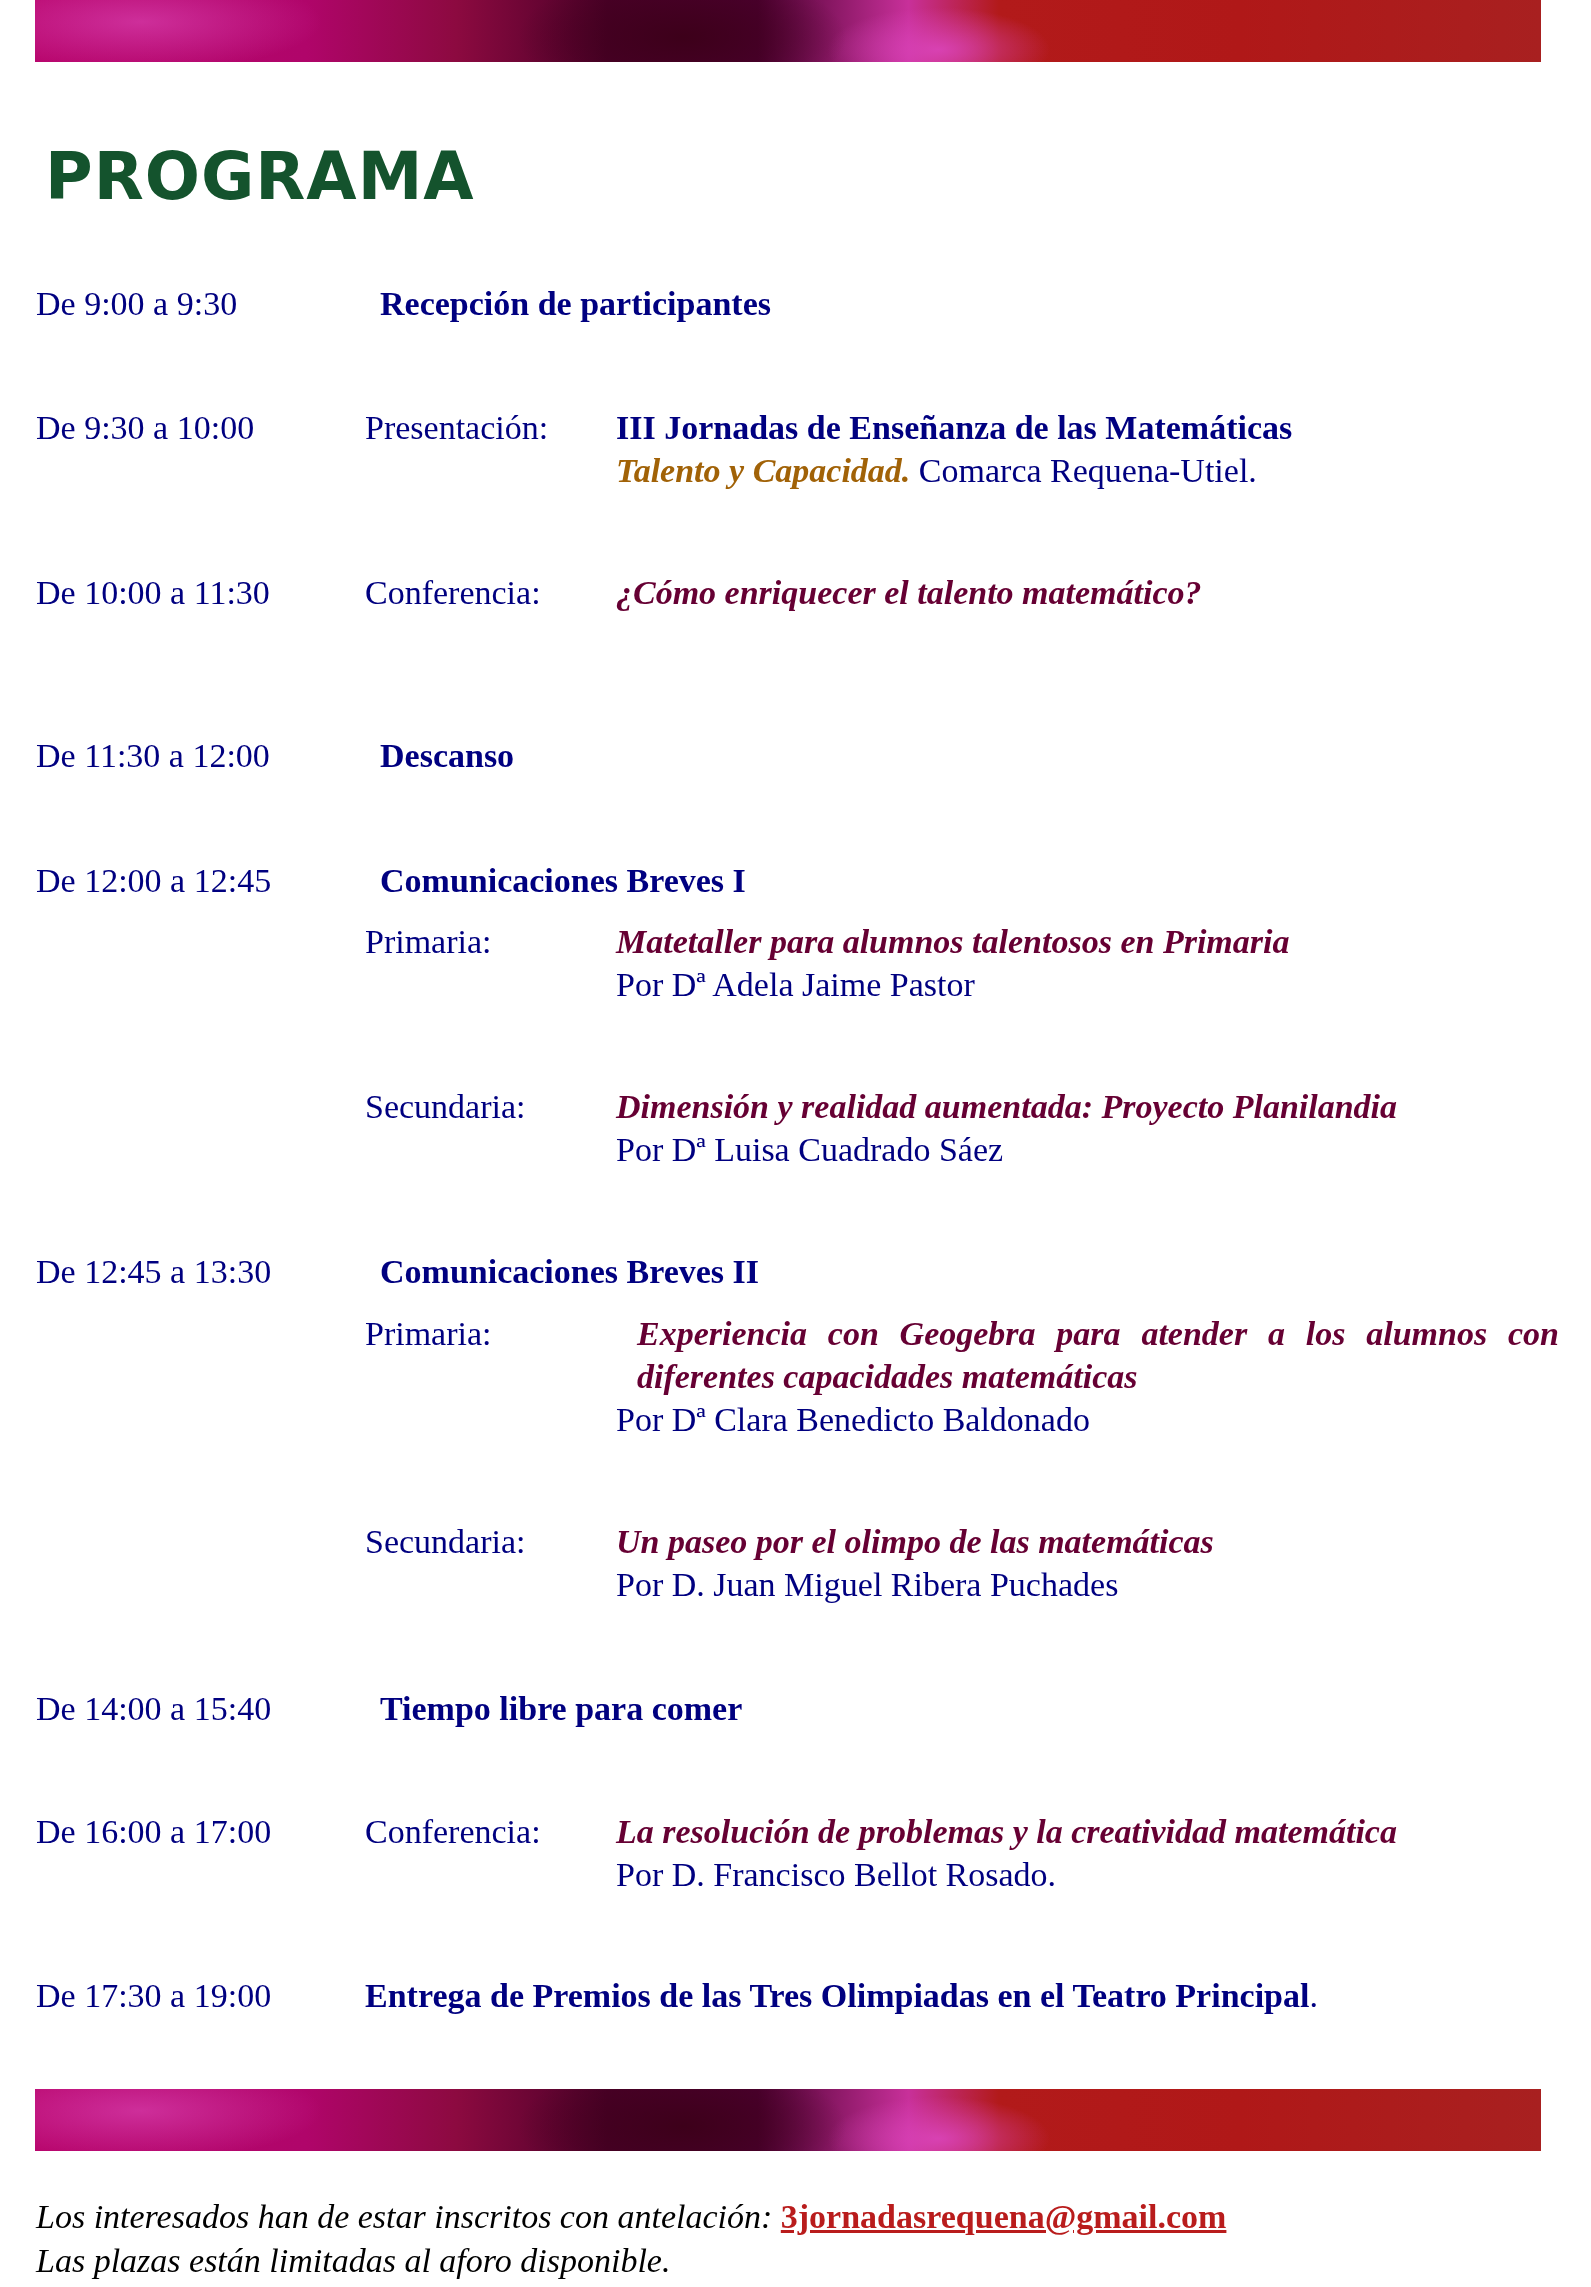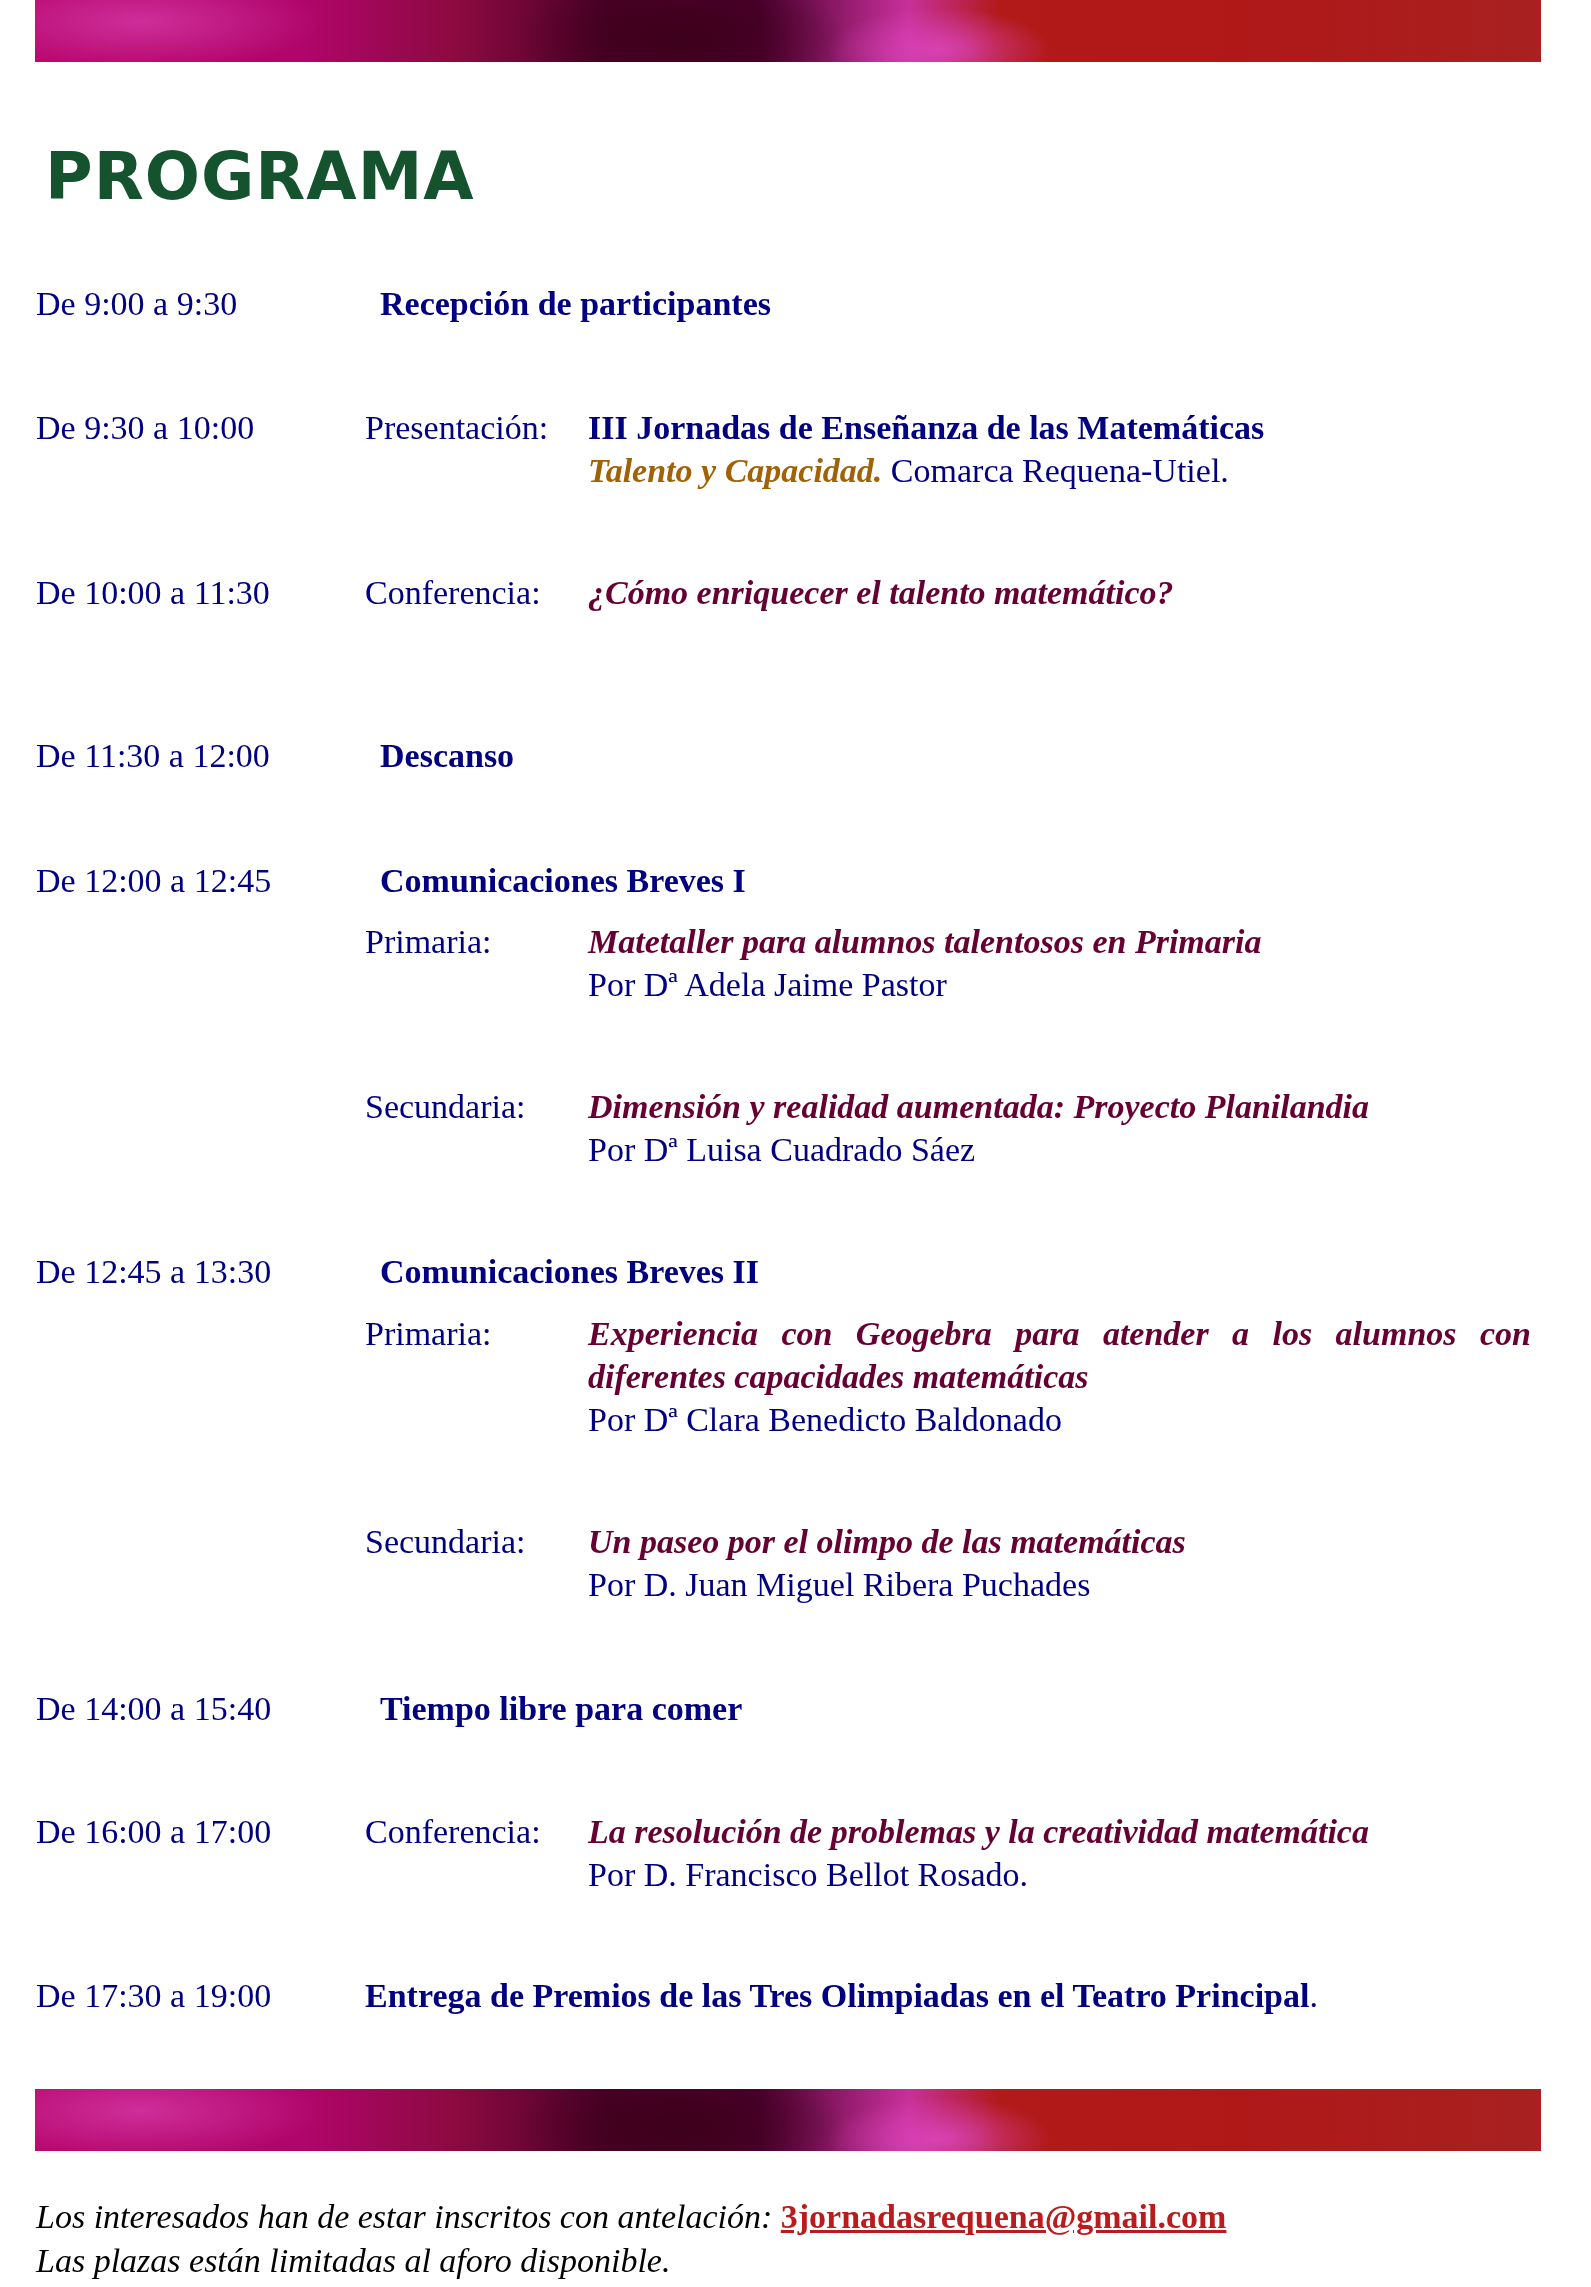--- a/index.html
+++ b/index.html
@@ -13,26 +13,26 @@
       linear-gradient(90deg, #b8066d 0%, #b0056a 18%, #8c0a40 28%, #4a0028 38%, #4c0030 48%, #c8309a 58%, #b21a1a 64%, #b01818 80%, #a82020 100%);
   }
   .banner.top { top: 0; }
   .banner.bottom { top: 2089px; }
   .title { position: absolute; left: 37px; top: 139px; margin: 8px;
     font-family: "DejaVu Sans", "Liberation Sans", sans-serif; font-weight: bold;
     font-size: 65px; letter-spacing: 1px; color: #14532d; line-height: 60px; }
   .row { position: absolute; left: 0; width: 1591px; font-size: 34px; line-height: 43px; }
   .time { position: absolute; left: 36px; top: 0; white-space: nowrap; }
   .label { position: absolute; left: 365px; top: 0; white-space: nowrap; }
-  .content { position: absolute; left: 588px; top: 0; width: 943px; }
+  .content { position: absolute; left: 616px; top: 0; width: 943px; }
   .head-bold { position: absolute; left: 380px; top: 0; font-weight: bold; white-space: nowrap; }
   .bold { font-weight: bold; }
   .bi-navy { font-weight: bold; font-style: italic; color: #a16207; }
   .talk { font-weight: bold; font-style: italic; color: #660033; }
-  .justify { text-align: justify; text-align-last: left; }
+  .justify { text-align: justify; text-align-last: left; margin-left: 21px; }
   .line { display: block; white-space: nowrap; }
   .wrap { display: block; white-space: normal; }
   .footer { position: absolute; left: 36px; font-style: italic; font-size: 34px;
             line-height: 44px; color: #000000; white-space: nowrap; }
   .footer a { color: #b91c1c; font-weight: bold; font-style: normal; text-decoration: underline; }
 </style>
 </head>
 <body>
 
 <div class="banner top"></div>

